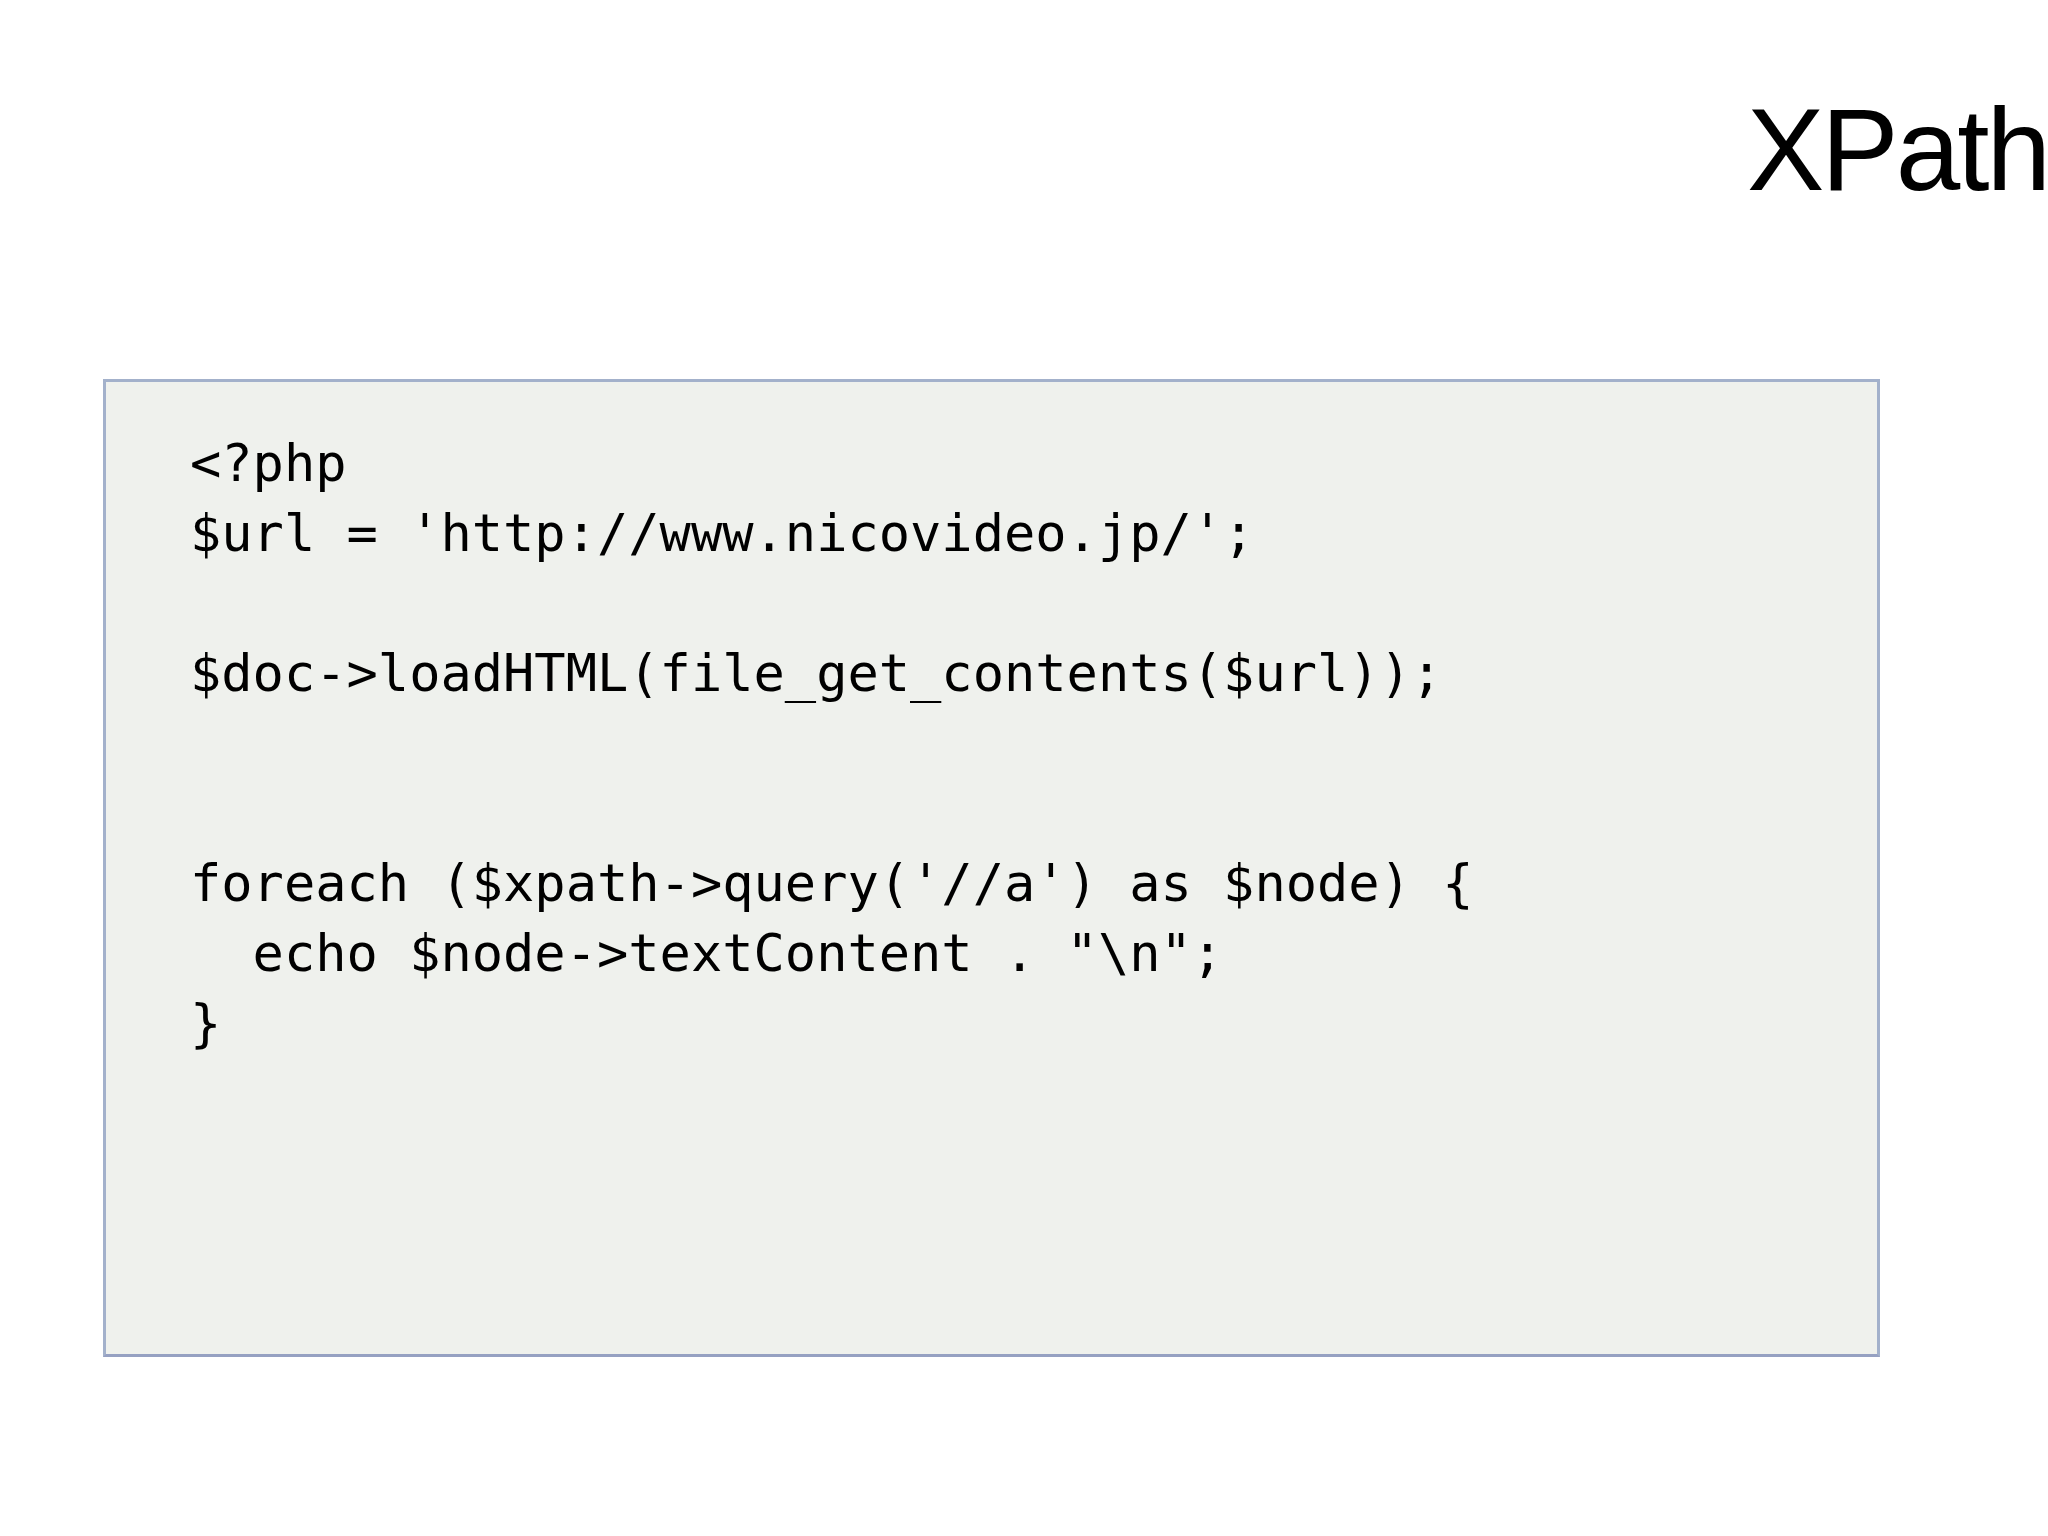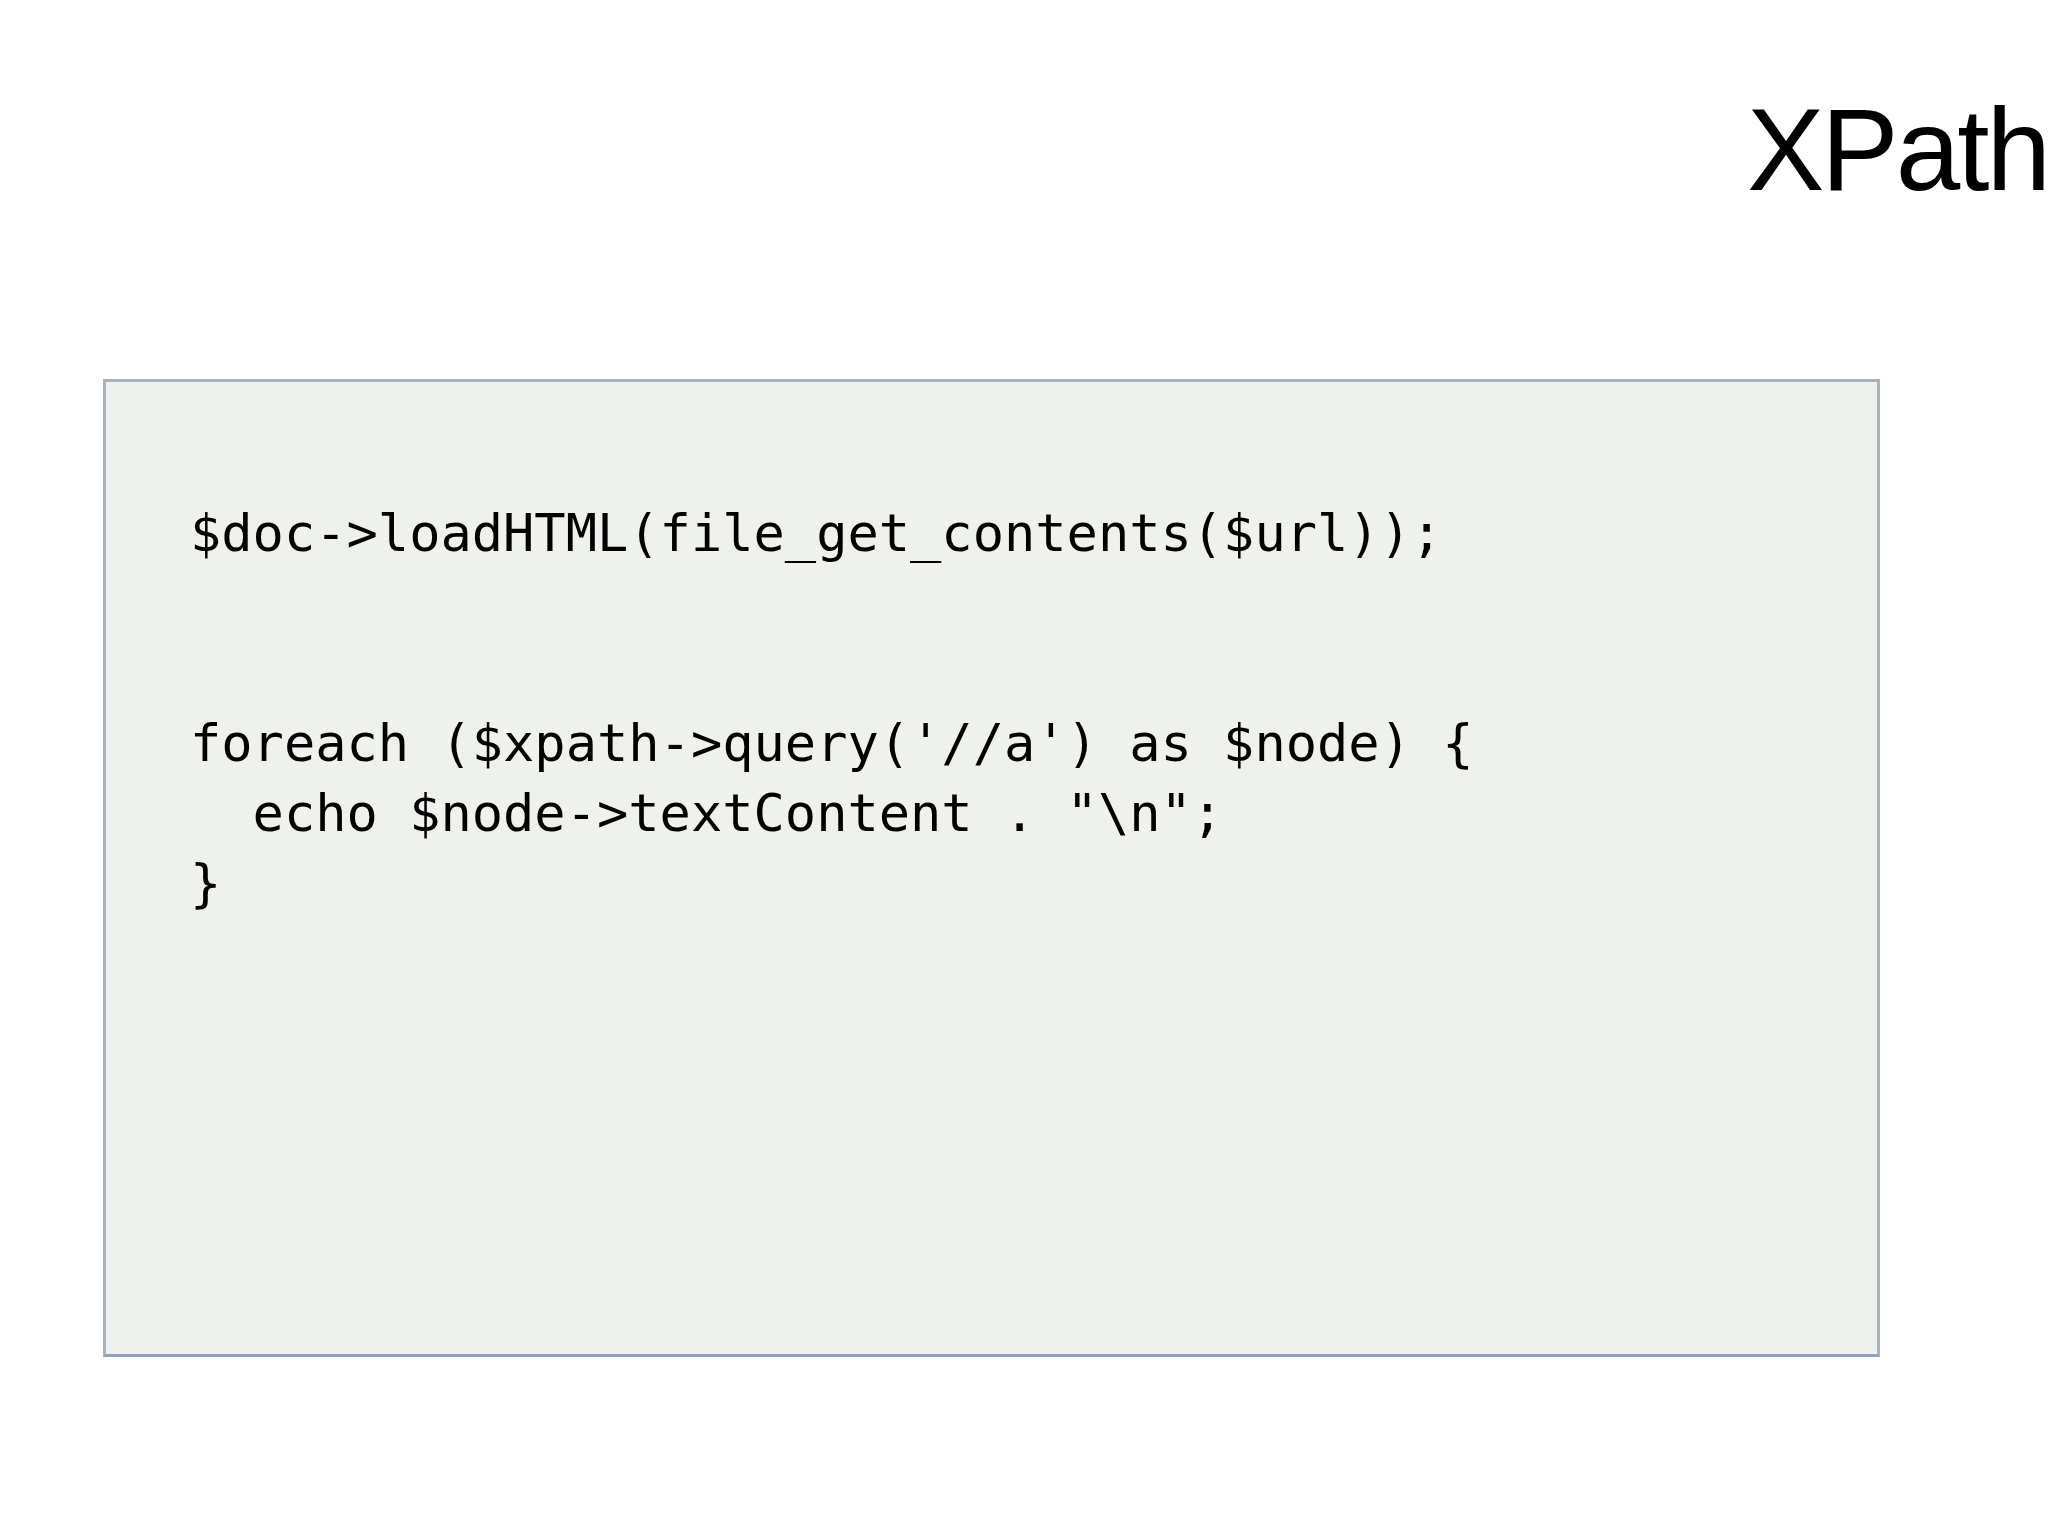--- a/index.html
+++ b/index.html
@@ -51,20 +51,22 @@
     color: #000000;
   }
 </style>
 </head>
 <body>
 
 <h1 class="slide-title">XPath</h1>
 
 <div class="code-block">
   <div class="code-content">
+    <div class="code-line">&lt;?php</div>
+    <div class="code-line">$url = 'http://www.nicovideo.jp/';</div>
     <div class="code-line"></div>
     <div class="code-line">$doc-&gt;loadHTML(file_get_contents($url));</div>
     <div class="code-line"></div>
     <div class="code-line"></div>
     <div class="code-line">foreach ($xpath-&gt;query('//a') as $node) {</div>
     <div class="code-line">  echo $node-&gt;textContent . "\n";</div>
     <div class="code-line">}</div>
   </div>
 </div>
 

